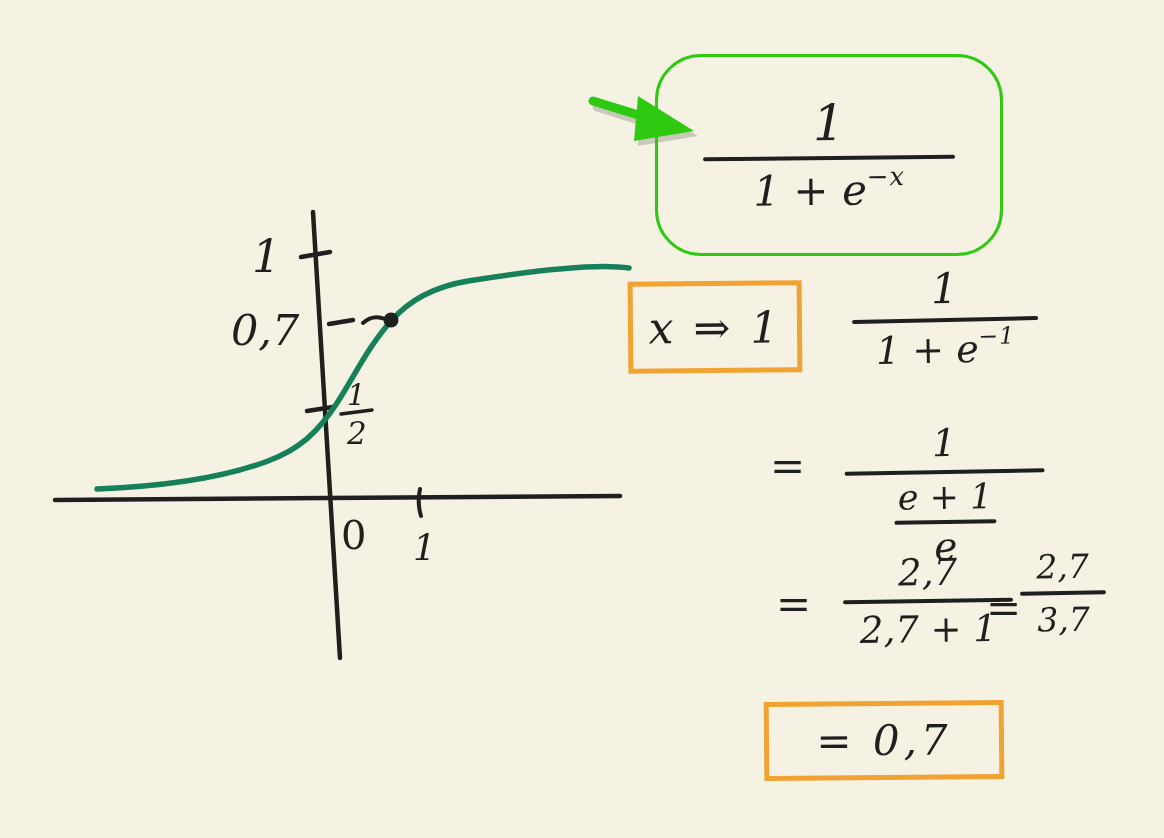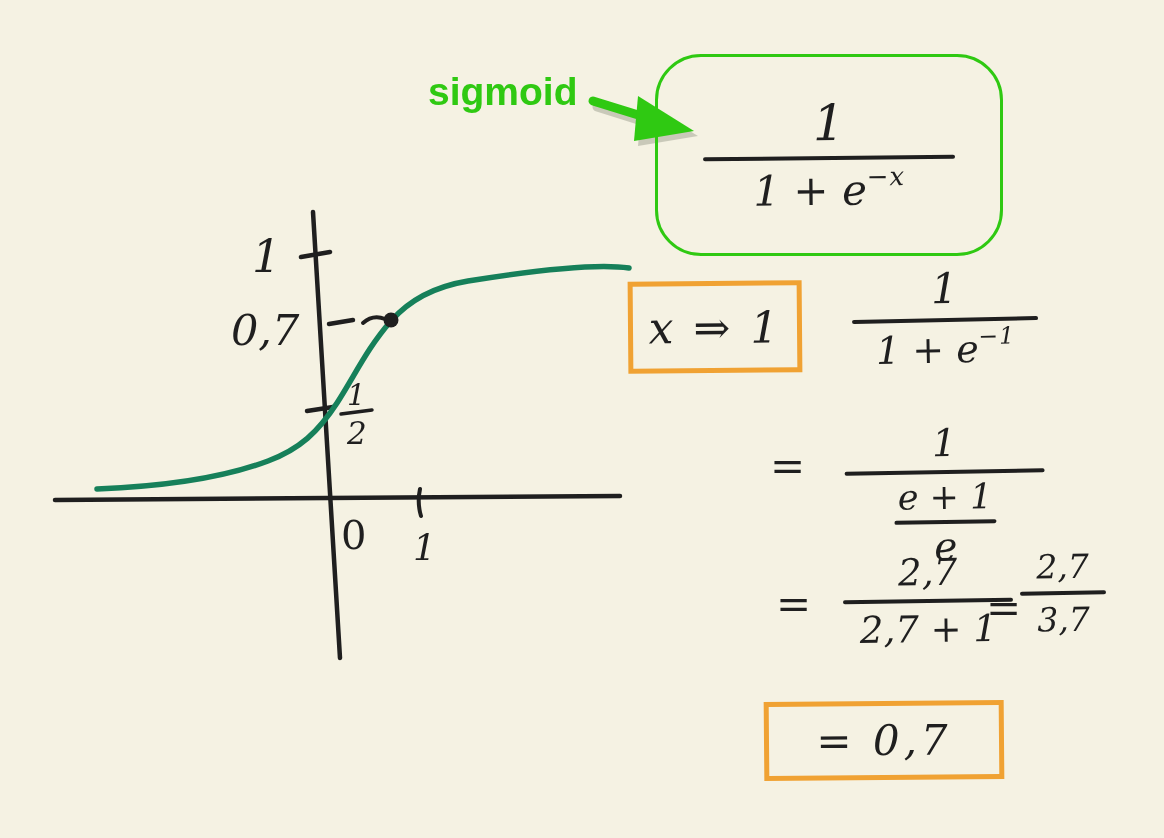--- a/index.html
+++ b/index.html
@@ -104,21 +104,20 @@
     </g>
 
     <text x="252" y="272" font-size="45" font-style="italic">1</text>
     <text x="231" y="345" font-size="43" font-style="italic">0,7</text>
     <text x="347" y="405" font-size="29" font-style="italic">1</text>
     <text x="347" y="444" font-size="31" font-style="italic">2</text>
     <text x="341" y="549" font-size="40">0</text>
     <text x="413" y="560" font-size="36" font-style="italic">1</text>
   </svg>
 
-  <div class="sigmoid-label">sigmoid</div>
 
   <div class="green-box">
     <div class="frac frac-formula" style="position:static">
       <div class="num">1</div>
       <div class="bar"></div>
       <div class="den">
         <span>1 + e</span><sup>−x</sup>
       </div>
     </div>
   </div>

